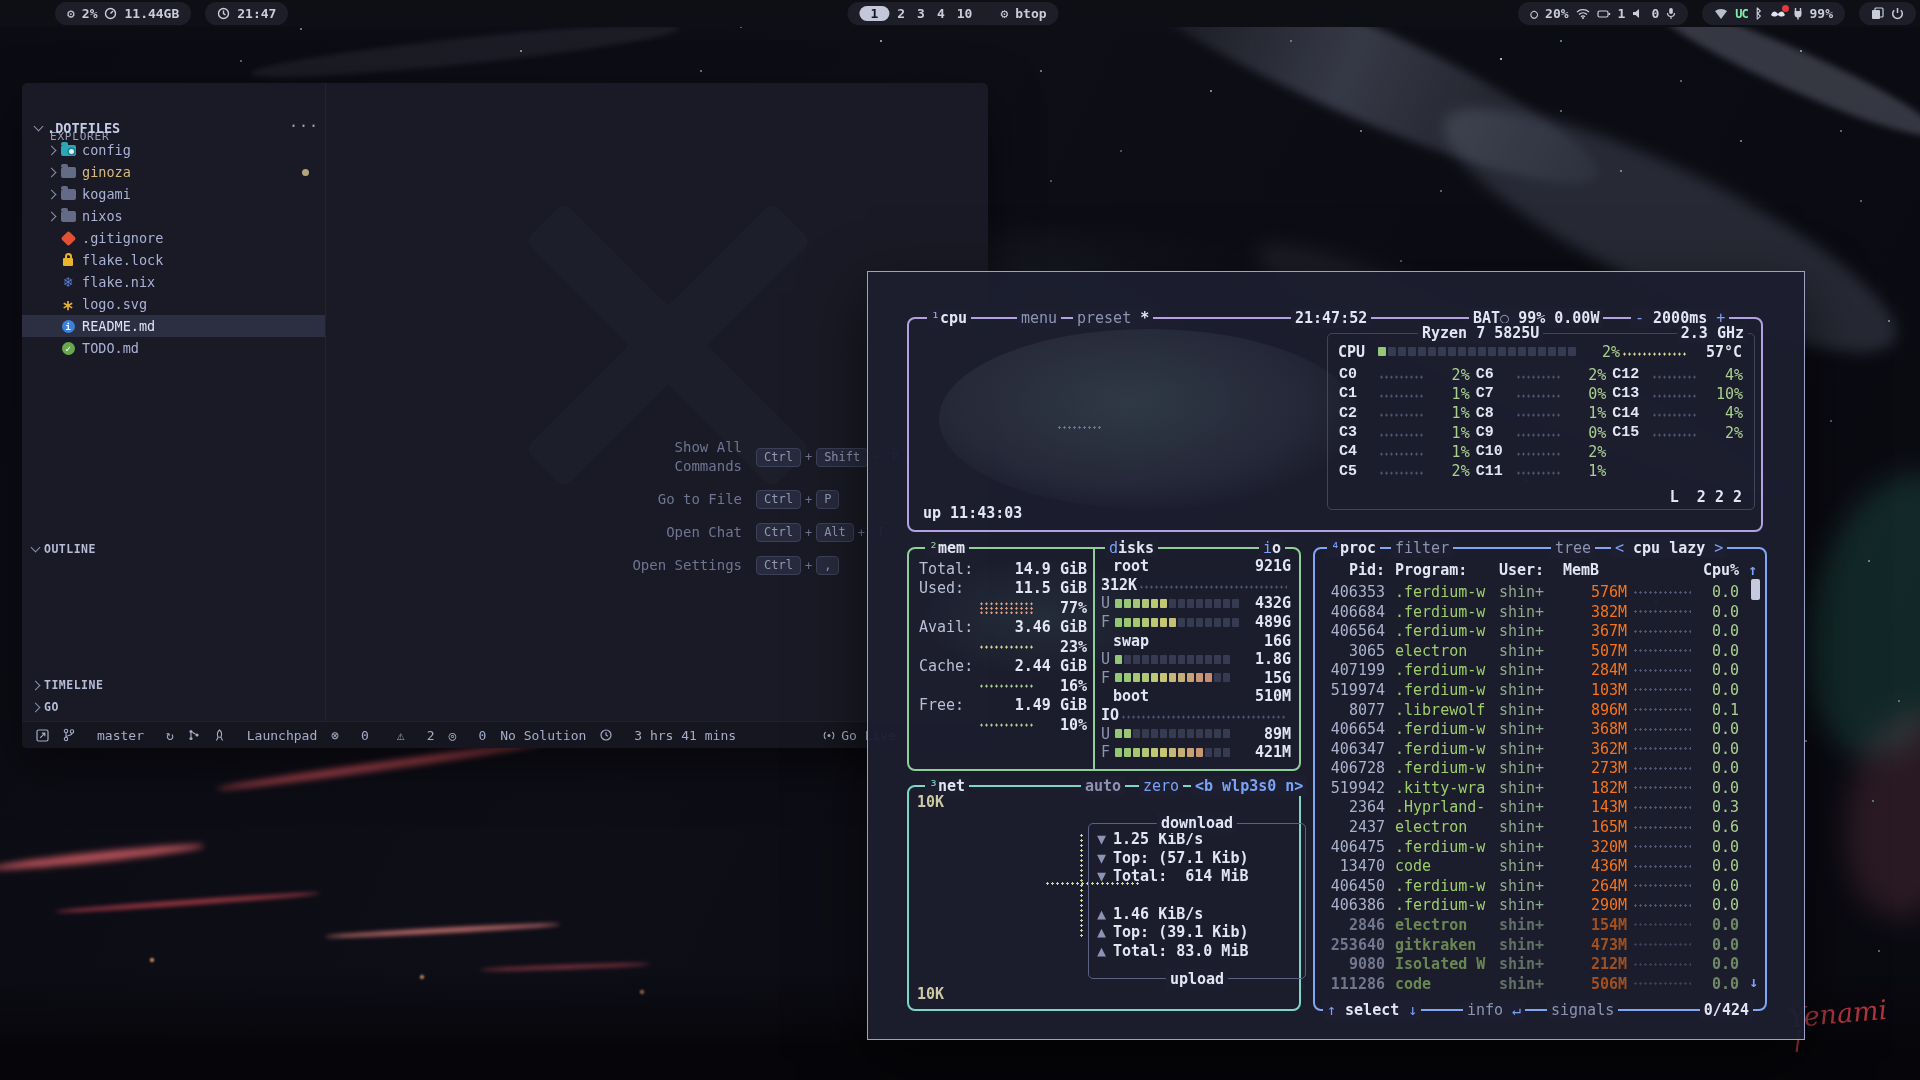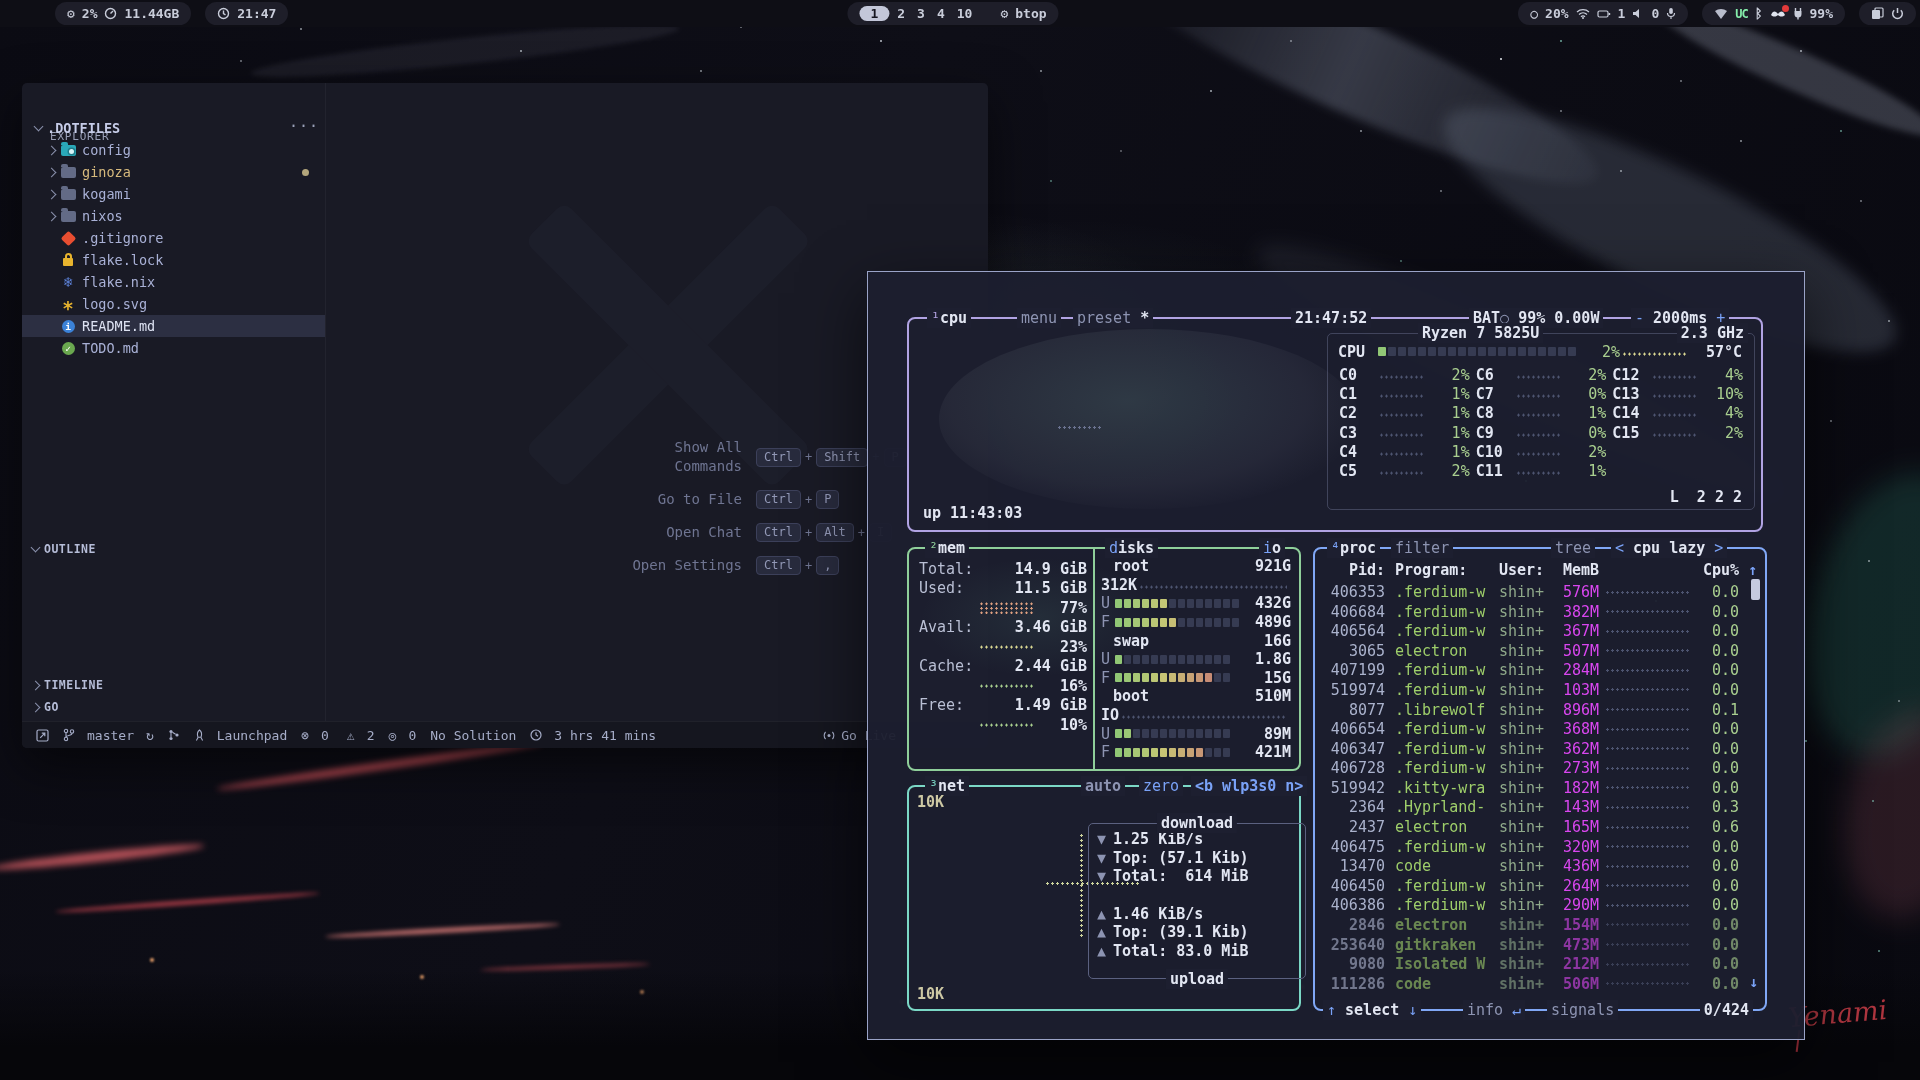--- a/index.html
+++ b/index.html
@@ -122,21 +122,21 @@
   .shortcuts{position:absolute;left:200px;top:355px;width:430px;}
   .srow{display:flex;align-items:center;justify-content:flex-end;margin-bottom:14px;}
   .slabel{width:118px;text-align:right;color:#6f7592;font-size:14px;line-height:19px;flex:none;}
   .skeys{width:200px;display:flex;align-items:center;margin-left:14px;flex:none;}
   .kbd{background:#282b3d;border:1px solid #3c405a;border-radius:4px;color:#9298b6;font-size:12px;
     padding:1px 7px;line-height:15px;}
   .plus{color:#6f7592;margin:0 4px;font-size:12px;}
   .statusbar{position:absolute;left:0;bottom:0;width:100%;height:26px;background:#15161f;
     border-top:1px solid rgba(255,255,255,.05);display:flex;align-items:center;font-size:13px;color:#a6adc8;
     border-radius:0 0 5px 5px;}
-  .sb-item{display:flex;align-items:center;gap:12px;margin-left:14px;cursor:pointer;white-space:nowrap;}
+  .sb-item{display:flex;align-items:center;gap:22px;margin-left:14px;cursor:pointer;white-space:nowrap;}
   .sb-golive{position:absolute;right:92px;display:flex;align-items:center;gap:5px;cursor:pointer;}
   
   .btopwin{position:absolute;left:867px;top:271px;width:936px;height:767px;z-index:3;
     background:rgba(28,30,47,0.96);border:1.5px solid #9aa3c7;box-shadow:0 22px 60px rgba(0,0,0,.6);
     font-size:15px;color:#c8cede;}
   .bbox{position:absolute;border-radius:8px;}
   .chip{position:absolute;top:-11px;height:20px;line-height:20px;background:#1d1f30;padding:0 4px;white-space:pre;}
   .chipb{position:absolute;bottom:-11px;height:20px;line-height:20px;background:#1d1f30;padding:0 4px;white-space:pre;}
   .w{color:#e2e6f2;font-weight:bold;}
   .gr{color:#8d94b2;}
@@ -150,21 +150,21 @@
     border:1px solid rgba(152,160,200,.30);border-radius:5px;}
   .cpu-model{left:90px;}
   .cpu-freq{right:6px;}
   .cpu-panel .chip{top:-11px;}
   .cpurow{display:flex;align-items:center;padding:8px 10px 2px 10px;height:19px;}
   .cpulab{width:40px;}
   .sq{display:inline-block;width:7px;height:9px;margin-right:2px;border-radius:1px;}
   .corecols{display:flex;padding:2px 8px 0 8px;}
   .ccol{width:33.3%;padding:0 3px;}
   .crow{display:flex;align-items:center;height:19.3px;}
-  .cname{width:38px;}
+  .cname{width:38px;font-family:Liberation Mono, monospace;}
   .cpct{width:42px;text-align:right;}
   .dots{display:inline-block;height:6px;flex:1;margin:4px 4px 0 2px;
     background-image:radial-gradient(circle,#4d5470 1.1px,transparent 1.3px);background-size:5px 5px;background-position:0 60%;}
   .dots.yellow{background-image:radial-gradient(circle,#d9d792 1.1px,transparent 1.3px);}
   .dots.green{background-image:radial-gradient(circle,#a9cf8f 1.1px,transparent 1.3px);}
   .dots.orange{background-image:radial-gradient(circle,#e0a080 1.1px,transparent 1.3px);}
   .dots.tall{height:13px;background-size:5px 4.5px;}
   .load{position:absolute;right:12px;bottom:3px;white-space:pre;}
   .uptime{position:absolute;left:14px;bottom:8px;}
   .cpudeco{position:absolute;left:148px;top:106px;width:46px;height:6px;
@@ -206,21 +206,21 @@
   .ph-mem{width:44px;text-align:right;}
   .ph-cpu{margin-left:auto;width:42px;text-align:right;}
   .sortarrow{position:absolute;right:8px;top:12px;color:#7aa2f7;font-weight:bold;}
   .procrows{position:absolute;left:8px;right:26px;top:34px;bottom:16px;display:flex;flex-direction:column;
     justify-content:space-between;}
   .prow{display:flex;align-items:center;height:18.2px;cursor:pointer;}
   .prow.dim{opacity:.6;font-weight:bold;}
   .p-pid{width:62px;text-align:right;color:#aab2cc;}
   .p-prog{width:104px;margin-left:10px;color:#9ece6a;overflow:hidden;white-space:nowrap;}
   .p-user{width:56px;color:#8fa98a;}
-  .p-mem{width:44px;text-align:right;color:#d946ef;}
+  .p-mem{width:44px;text-align:right;color:#f97316;margin-left:28px;}
   .p-meter{flex:1;margin:0 6px;height:5px;
     background-image:radial-gradient(circle,#4d5470 1.1px,transparent 1.3px);background-size:5px 5px;}
   .p-cpu{width:42px;text-align:right;color:#a9cf8f;}
   .thumb{position:absolute;right:5px;top:30px;width:9px;height:21px;background:#c5cadf;border-radius:2px;cursor:grab;}
   .scrolldn{position:absolute;right:7px;bottom:18px;color:#7aa2f7;font-weight:bold;}
   .pfoot-count{right:12px;}
 </style>
 </head>
 <body>
 

